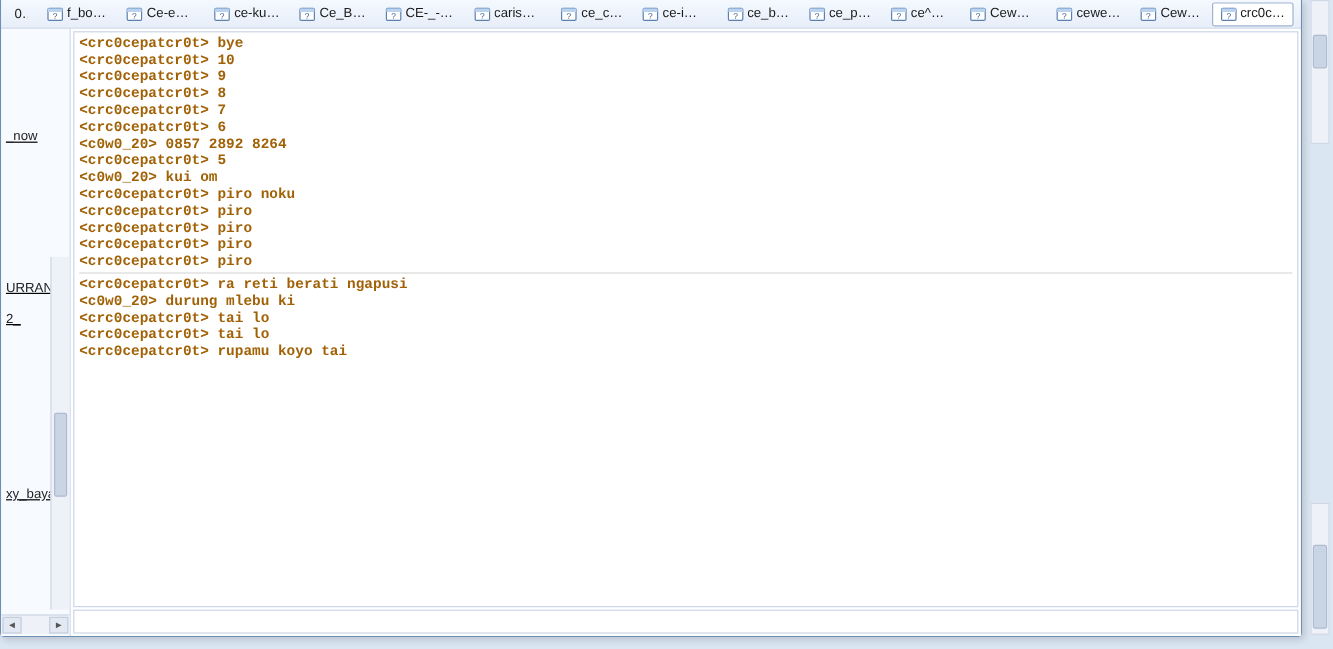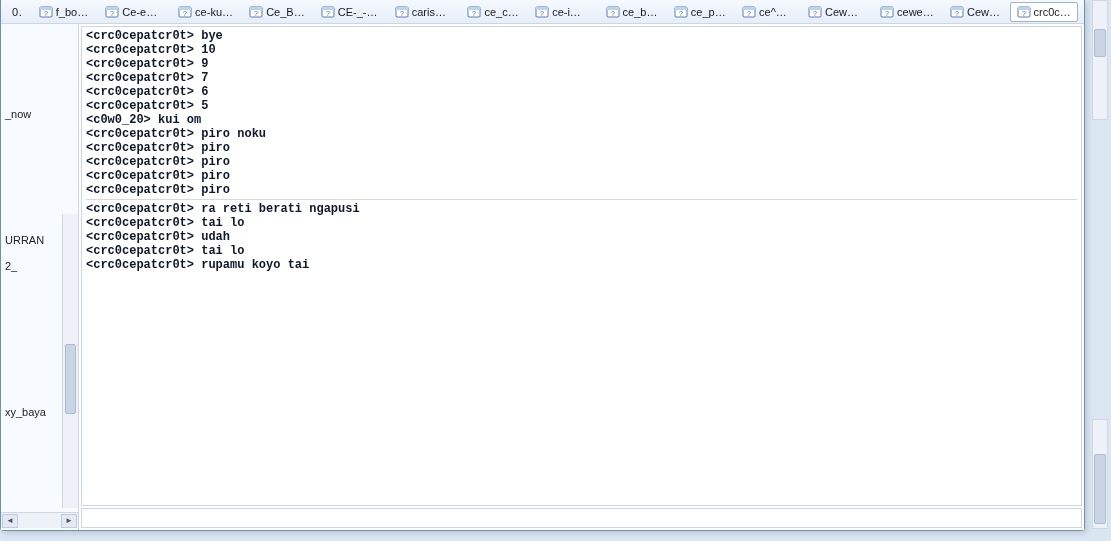--- a/index.html
+++ b/index.html
@@ -25,21 +25,20 @@
     display: flex;
     align-items: center;
     padding: 0 4px;
     background: linear-gradient(#f5f9ff, #e7eef9);
     border-bottom: 1px solid #cbd7e7;
     overflow: hidden;
     white-space: nowrap;
   }
   .tab {
     display: flex;
-    align-items: center;
     padding: 2px 6px;
     margin-right: 2px;
     color: #1a1a1a;
     border: 1px solid transparent;
     border-radius: 2px;
     cursor: pointer;
     max-width: 76px;
     overflow: hidden;
   }
   .tab-label {
@@ -58,25 +57,26 @@
     display: flex; align-items: center; justify-content: center;
     flex-shrink: 0;
   }
   .tab-icon svg { width: 14px; height: 14px; }
 
   .body-row {
     display: flex;
     height: calc(100% - 24px);
   }
   .sidebar {
-    width: 78px;
+    width: 58px;
     border-right: 1px solid #cbd7e7;
     background: #f7faff;
     position: relative;
     overflow: hidden;
+    text-decoration: underline;
   }
   .sidebar-inner {
     padding: 2px 2px;
   }
   .side-item {
     font-size: 11px;
     color: #222;
     white-space: nowrap;
     overflow: hidden;
     text-overflow: ellipsis;
@@ -125,21 +125,21 @@
     background: #fff;
     position: relative;
   }
   .chat-log {
     flex: 1;
     overflow: hidden;
     padding: 2px 4px 0 4px;
     font-family: "Courier New", monospace;
     font-size: 12px;
     line-height: 14px;
-    color: #0f172a;
+    color: #a16207;
     border: 1px solid #cbd7e7;
     margin: 2px;
     background: #fff;
     position: relative;
   }
   .msg { white-space: pre; font-weight: bold; }
   .divider {
     border-top: 1px solid #d9d9d9;
     margin: 2px 0 2px 0;
   }
@@ -363,33 +363,35 @@
         <div class="hscroll-track"></div>
         <div class="hscroll-btn">►</div>
       </div>
     </div>
 
     <div class="main">
       <div class="chat-log" id="chatlog">
           <div class="msg">&lt;crc0cepatcr0t&gt; bye</div>
           <div class="msg">&lt;crc0cepatcr0t&gt; 10</div>
           <div class="msg">&lt;crc0cepatcr0t&gt; 9</div>
+          <div class="msg">&lt;crc0cepatcr0t&gt; 8</div>
           <div class="msg">&lt;crc0cepatcr0t&gt; 7</div>
           <div class="msg">&lt;crc0cepatcr0t&gt; 6</div>
+          <div class="msg">&lt;c0w0_20&gt; 0857 2892 8264</div>
           <div class="msg">&lt;crc0cepatcr0t&gt; 5</div>
           <div class="msg">&lt;c0w0_20&gt; kui om</div>
           <div class="msg">&lt;crc0cepatcr0t&gt; piro noku</div>
           <div class="msg">&lt;crc0cepatcr0t&gt; piro</div>
           <div class="msg">&lt;crc0cepatcr0t&gt; piro</div>
           <div class="msg">&lt;crc0cepatcr0t&gt; piro</div>
           <div class="msg">&lt;crc0cepatcr0t&gt; piro</div>
           <div class="divider"></div>
           <div class="msg">&lt;crc0cepatcr0t&gt; ra reti berati ngapusi</div>
+          <div class="msg">&lt;c0w0_20&gt; durung mlebu ki</div>
           <div class="msg">&lt;crc0cepatcr0t&gt; tai lo</div>
-          <div class="msg">&lt;crc0cepatcr0t&gt; udah</div>
           <div class="msg">&lt;crc0cepatcr0t&gt; tai lo</div>
           <div class="msg">&lt;crc0cepatcr0t&gt; rupamu koyo tai</div>
         </div>
       <div class="input-row">
         <input class="chat-input" type="text" value="" style="">
       </div>
     </div>
 
   </div>
 </div>

